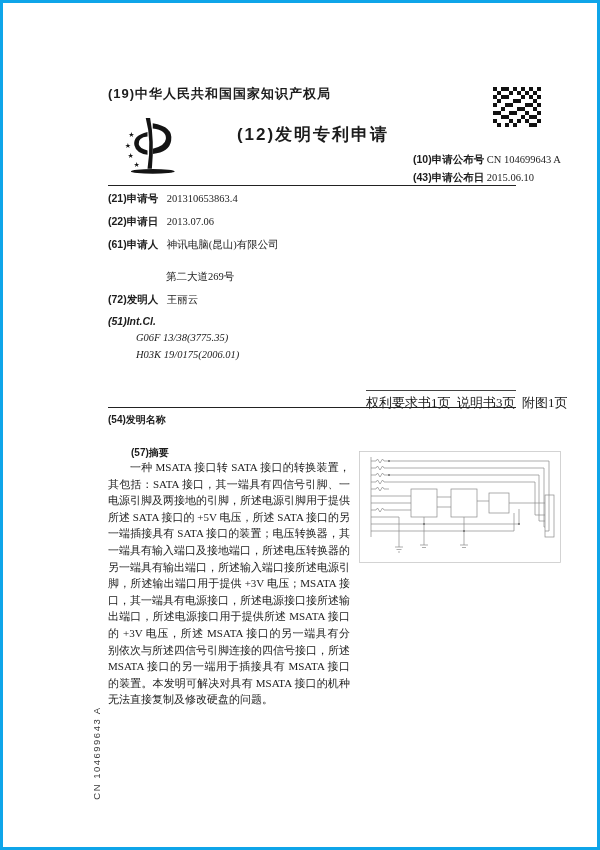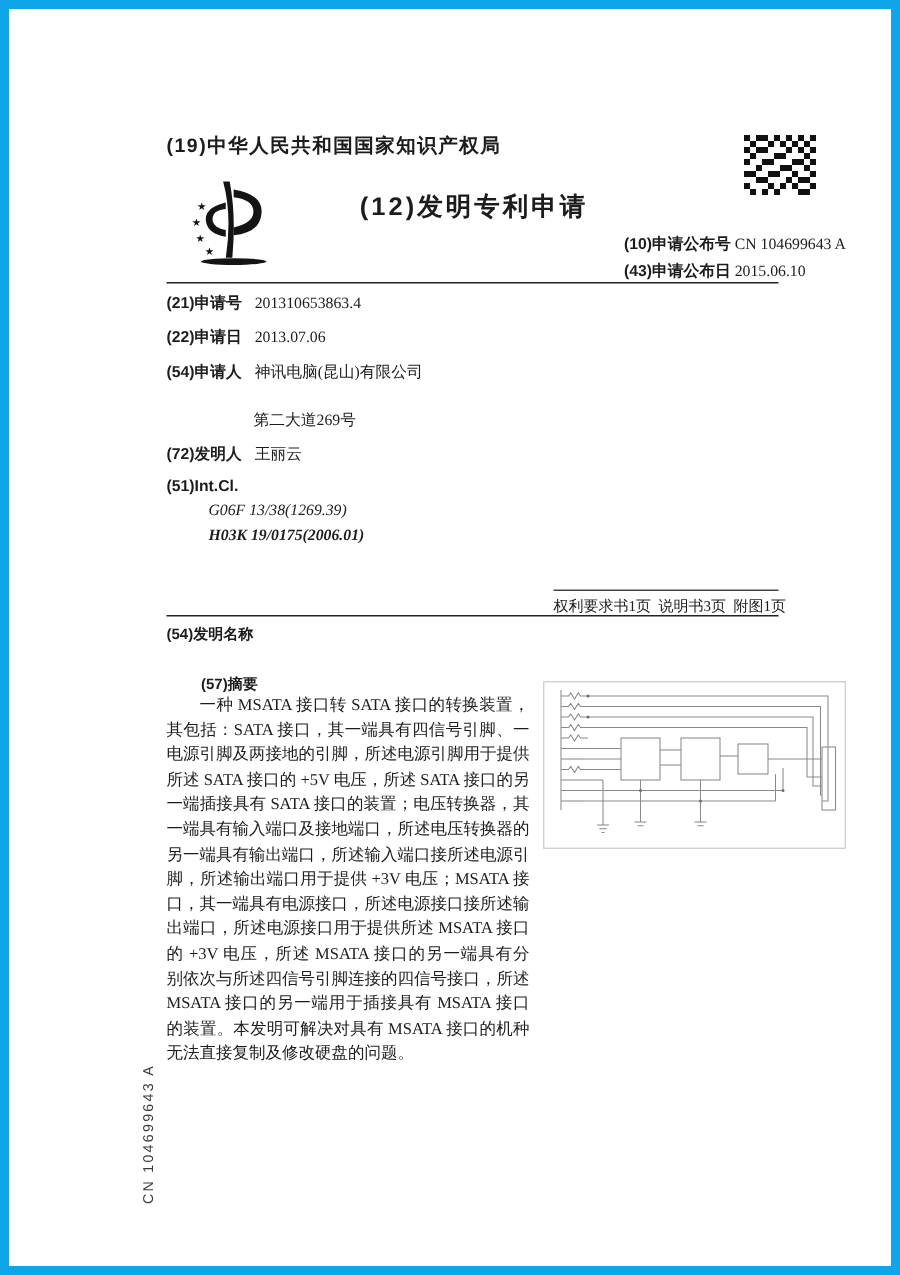--- a/index.html
+++ b/index.html
@@ -1,34 +1,34 @@
 <!DOCTYPE html>
 <html><head>
 <meta charset="utf-8">
 <style>
   * { margin:0; padding:0; box-sizing:border-box; }
   html,body { background:#fafafa; }
   .page {
     position:relative; width:600px; height:850px; margin:0 auto;
-    background:#ffffff; border:6px solid #0ea5e9; overflow:hidden;
+    background:#ffffff; border:3px solid #0ea5e9; overflow:hidden;
     font-family:"Liberation Serif","DejaVu Serif",serif; color:#1c1c1c;
   }
   .abs { position:absolute; }
   .office { left:105px; top:82px; font-size:13px; font-weight:bold; letter-spacing:1px;
             font-family:"Liberation Sans","DejaVu Sans",sans-serif; }
   .doctype { left:0; top:120px; width:620px; text-align:center; font-size:17px; font-weight:bold;
              letter-spacing:2px; font-family:"Liberation Sans","DejaVu Sans",sans-serif; }
   .hdr-right { left:410px; font-size:10.5px; white-space:nowrap; }
   .lbl { font-weight:bold; font-family:"Liberation Sans","DejaVu Sans",sans-serif; }
   .val { font-family:"Liberation Serif","DejaVu Serif",serif; }
   .rule { background:#222; height:1px; }
   .row { font-size:10.5px; white-space:nowrap; }
   .row .lbl { margin-right:6px; }
   .italic { font-style:italic; }
-  .pages { font-size:10px; white-space:pre; }
+  .pages { font-size:13px; white-space:pre; }
   .sec-label { font-size:10px; font-weight:bold; font-family:"Liberation Sans","DejaVu Sans",sans-serif; }
   .title-line { font-size:11px; }
   .abstract {
     left:105px; top:456px; width:242px; font-size:11px; line-height:16.6px;
     text-align:justify; text-justify:inter-character;
   }
   .abstract p { text-indent:2em; }
   .vertical-num {
     left:35px; top:743px; width:120px; height:14px; text-align:center;
     transform:rotate(-90deg); font-size:9.5px; letter-spacing:1.5px; color:#3a3a3a;
@@ -131,37 +131,37 @@
 
   <div class="abs row" style="left:105px; top:189px;">
     <span class="lbl">(21)申请号</span>
     <span class="val">201310653863.4</span>
   </div>
   <div class="abs row" style="left:105px; top:212px;">
     <span class="lbl">(22)申请日</span>
     <span class="val">2013.07.06</span>
   </div>
   <div class="abs row" style="left:105px; top:235px;">
-    <span class="lbl">(54)申请人</span>
+    <span class="lbl">(61)申请人</span>
     <span class="val">神讯电脑(昆山)有限公司</span>
   </div>
   <div class="abs row" style="left:163px; top:267px;">
     <span class="val">第二大道269号</span>
   </div>
   <div class="abs row" style="left:105px; top:290px;">
     <span class="lbl">(72)发明人</span>
     <span class="val">王丽云</span>
   </div>
-  <div class="abs row" style="left:105px; top:312px;">
+  <div class="abs row" style="left:105px; top:312px;font-style:italic;">
     <span class="lbl">(51)Int.Cl.</span>
   </div>
   <div class="abs row italic" style="left:133px; top:329px;">
-    <span class="val">G06F 13/38(1269.39)</span>
-  </div>
-  <div class="abs row italic" style="left:133px; top:346px;font-weight:bold;">
+    <span class="val">G06F 13/38(3775.35)</span>
+  </div>
+  <div class="abs row italic" style="left:133px; top:346px;">
     <span class="val">H03K 19/0175(2006.01)</span>
   </div>
 
   <div class="abs rule" style="left:363px; top:387px; width:150px; background:#444;"></div>
   <div class="abs pages" style="left:363px; top:391px; width:150px; text-align:right;">权利要求书1页  说明书3页  附图1页</div>
 
   <div class="abs rule" style="left:105px; top:404px; width:408px;"></div>
 
   <div class="abs sec-label" style="left:105px; top:410px;">(54)发明名称</div>
 

